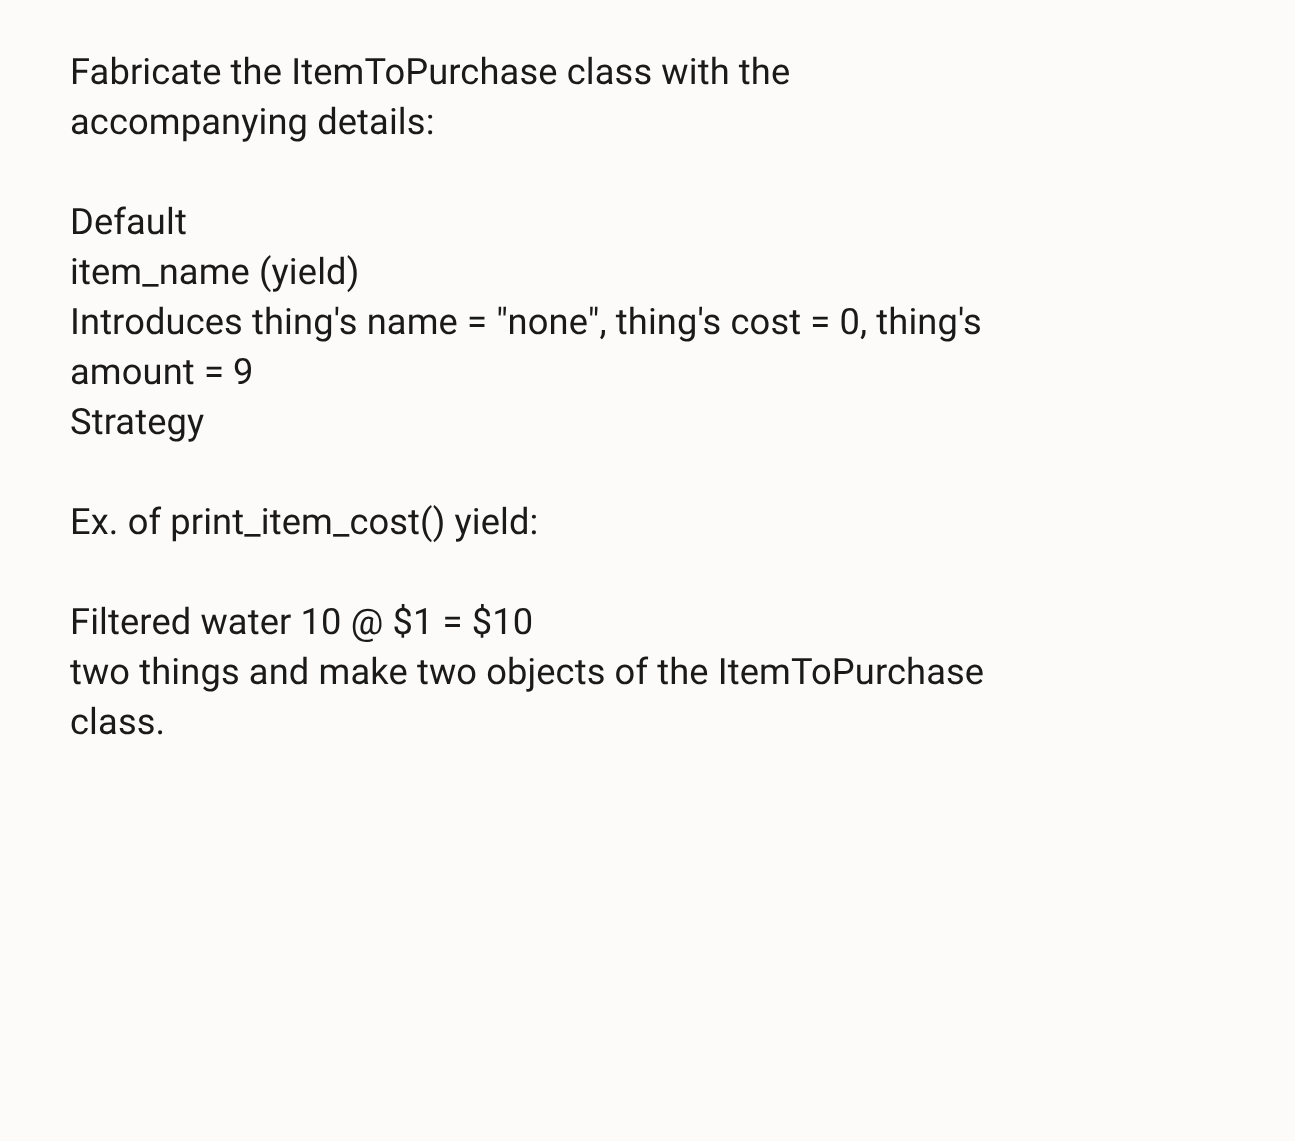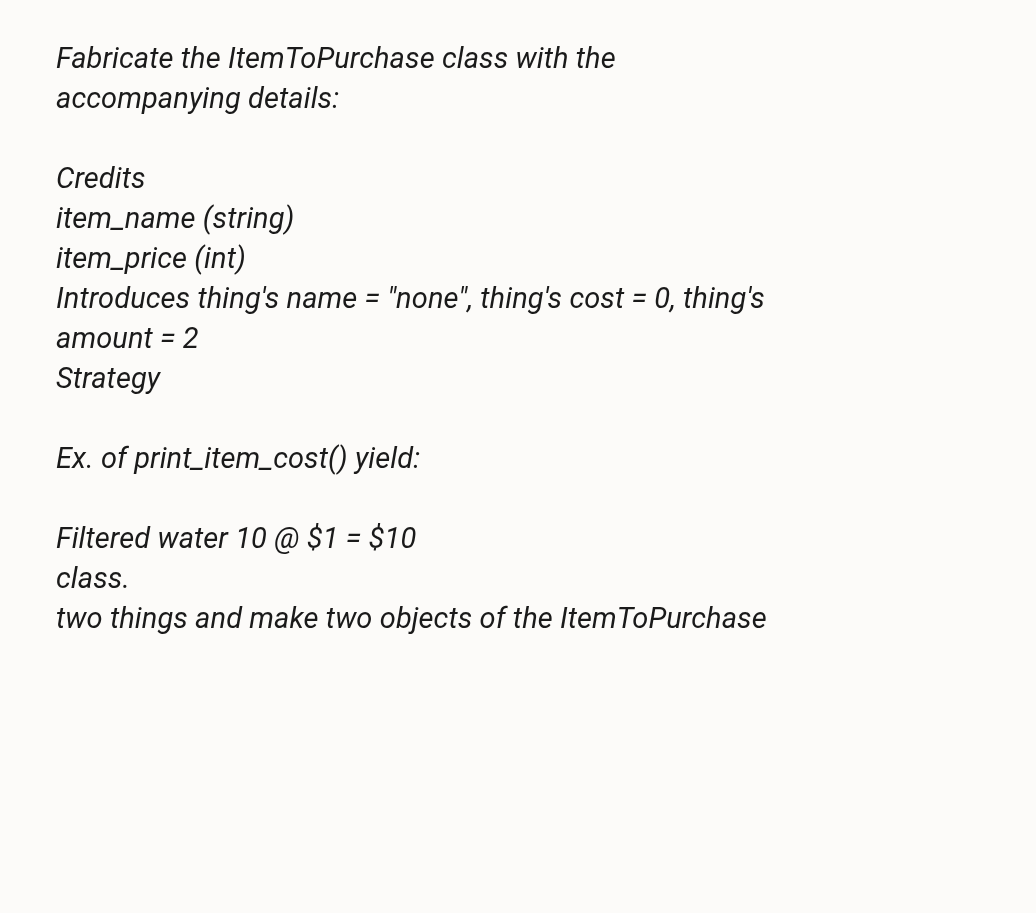--- a/index.html
+++ b/index.html
@@ -19,41 +19,39 @@
       letter-spacing: 0.1px;
     }
     .paragraph {
       margin-bottom: 40px;
     }
     .paragraph:last-child {
       margin-bottom: 0;
     }
     .line {
       display: block;
-      font-style: italic;
     }
   </style>
 </head>
 <body>
 
 <div class="paragraph">
   <span class="line">Fabricate the ItemToPurchase class with the</span>
   <span class="line">accompanying details:</span>
 </div>
 
 <div class="paragraph">
-  <span class="line">Credits</span>
-  <span class="line">item_name (string)</span>
-  <span class="line">item_price (int)</span>
+  <span class="line">Default</span>
+  <span class="line">item_name (yield)</span>
   <span class="line">Introduces thing's name = "none", thing's cost = 0, thing's</span>
-  <span class="line">amount = 2</span>
+  <span class="line">amount = 9</span>
   <span class="line">Strategy</span>
 </div>
 
 <div class="paragraph">
   <span class="line">Ex. of print_item_cost() yield:</span>
 </div>
 
 <div class="paragraph">
   <span class="line">Filtered water 10 @ $1 = $10</span>
+  <span class="line">two things and make two objects of the ItemToPurchase</span>
   <span class="line">class.</span>
-  <span class="line">two things and make two objects of the ItemToPurchase</span>
 </div>
 
 </body></html>

